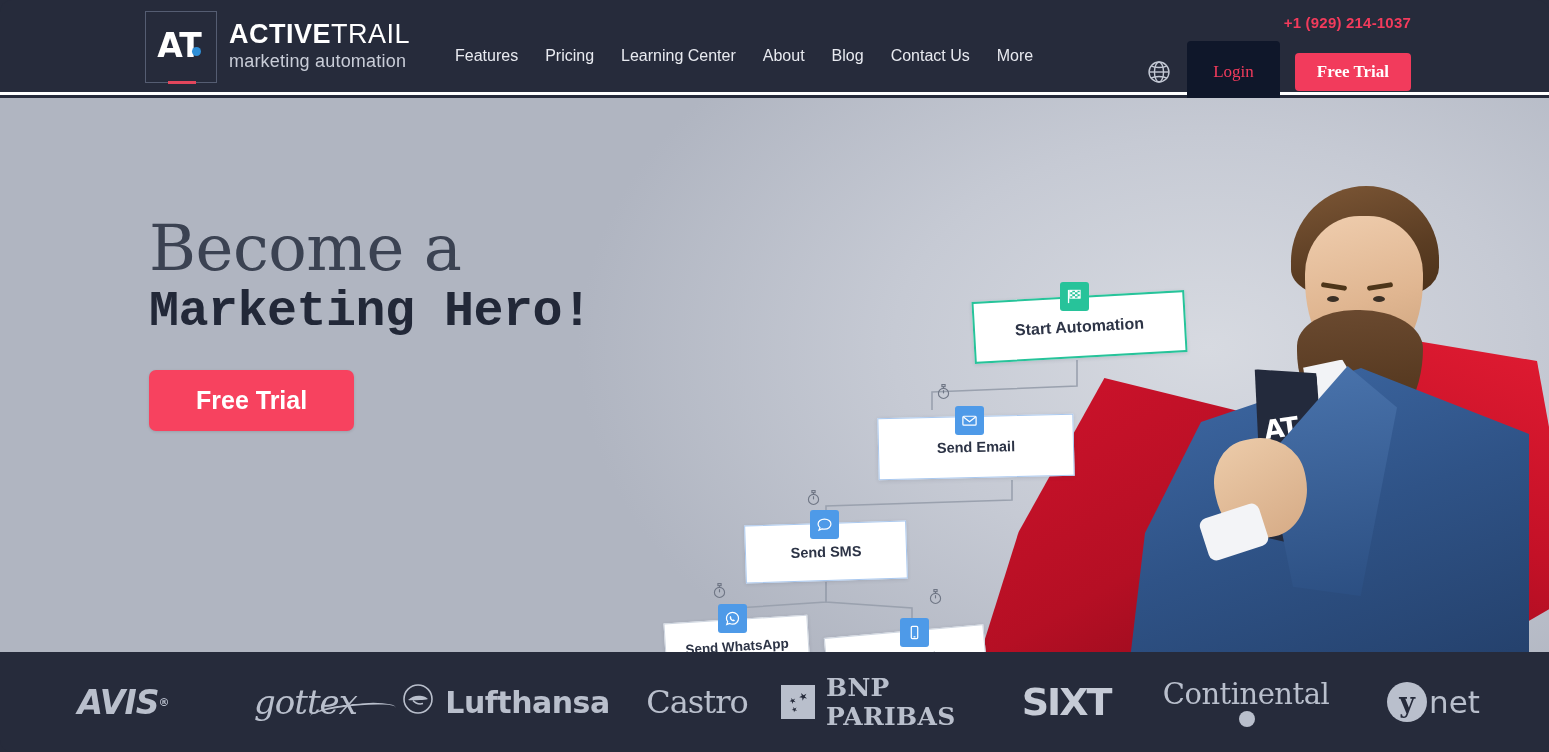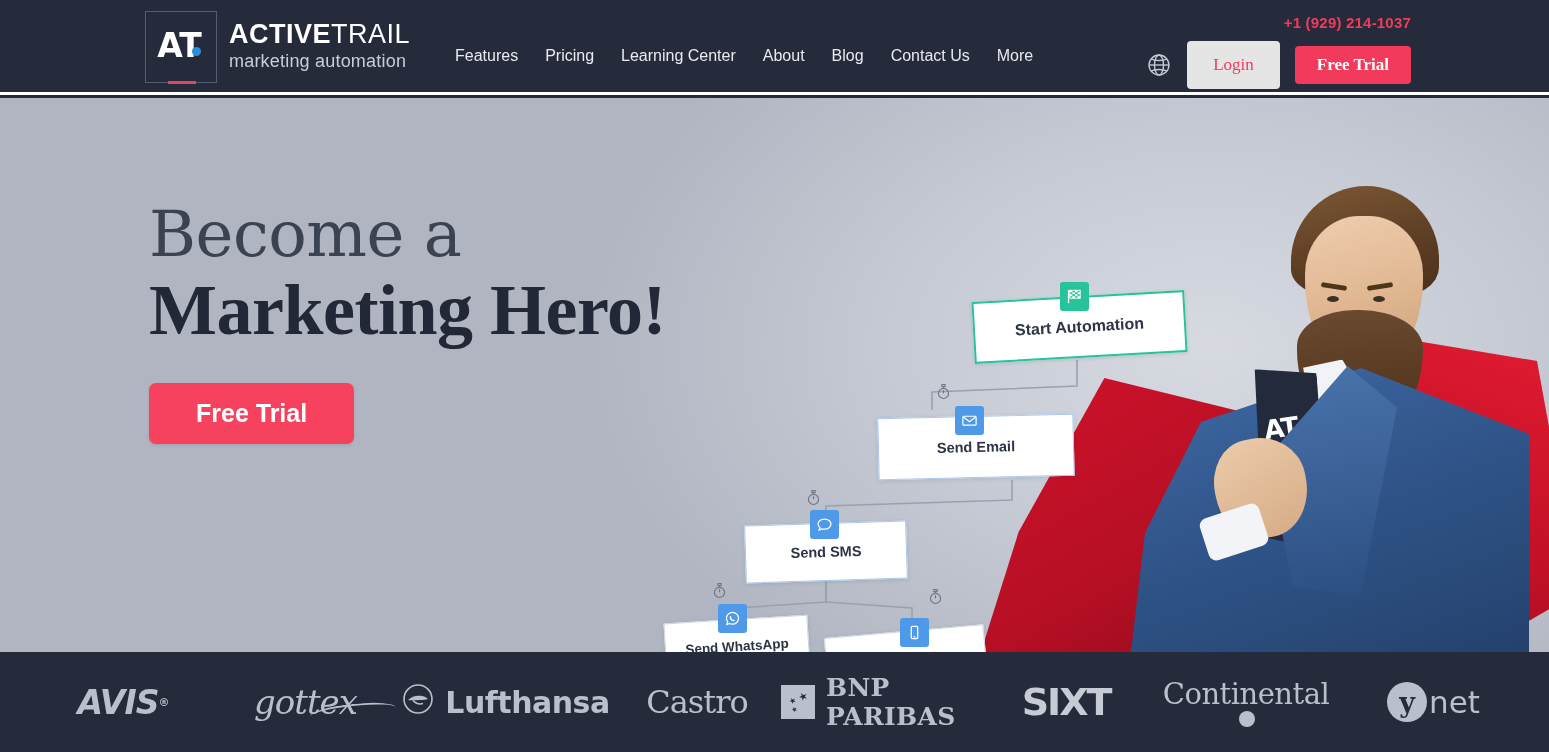--- a/index.html
+++ b/index.html
@@ -58,47 +58,47 @@
   .phone {
     position: absolute; right: 138px; top: 14px;
     color: #f23b5c; font-size: 15px; font-weight: bold; letter-spacing: .2px;
   }
   .head-actions {
     position: absolute; right: 138px; top: 41px;
     display: flex; align-items: center; gap: 15px;
   }
   .globe-icon { width: 26px; height: 26px; display:block; }
   .btn-login {
-    background: #e5e5e5; color: #f23b5c; font-size: 17px;
-    padding: 14px 26px; border-radius: 4px; border: none; cursor: pointer;
+    background: #0f172a; color: #f23b5c; font-size: 17px;
+    padding: 21px 26px; border-radius: 4px; border: none; cursor: pointer;
     font-family: "Liberation Serif", serif;
   }
   .btn-trial-sm {
     background: #f23b5c; color: #ffffff; font-size: 17px; font-weight: bold;
     padding: 9px 22px; border-radius: 4px; border: none; cursor: pointer;
     font-family: "Liberation Serif", serif;
   }
 
   
   .hero {
     position: absolute; top: 98px; left: 0; width: 1549px; height: 554px;
     overflow: hidden;
     background:
       radial-gradient(ellipse 900px 600px at 78% 45%, #d7dae1 0%, #c6cad4 35%, #b0b5c1 70%),
       linear-gradient(160deg, #b6bac5 0%, #aeb3bf 45%, #c4c8d2 100%);
   }
-  .hero-copy { position: absolute; left: 149px; top: 104px; width: 700px; }
+  .hero-copy { position: absolute; left: 149px; top: 118px; width: 700px; }
   .h-l1 {
     font-family: "DejaVu Serif", serif;
     font-weight: 300; font-size: 64px; color: #3b4252; line-height: 1.02;
     letter-spacing: -.5px;
   }
   .h-l2 {
-    font-family: Liberation Serif, serif;
-    font-weight: bold; font-size: 72px; color: #222838; line-height: 1.22;
+    font-family: Liberation Mono, monospace;
+    font-weight: bold; font-size: 50px; color: #222838; line-height: 1.22;
     letter-spacing: -.5px;
   }
   .h-sub {
     font-size: 20.5px; color: #2c3344; line-height: 1.62; margin-top: 8px;
     font-family: "Liberation Sans", sans-serif;
   }
   .btn-trial-lg {
     margin-top: 28px; display: inline-block;
     background: #f7425f; color: #ffffff;
     font-size: 25px; font-weight: bold;

